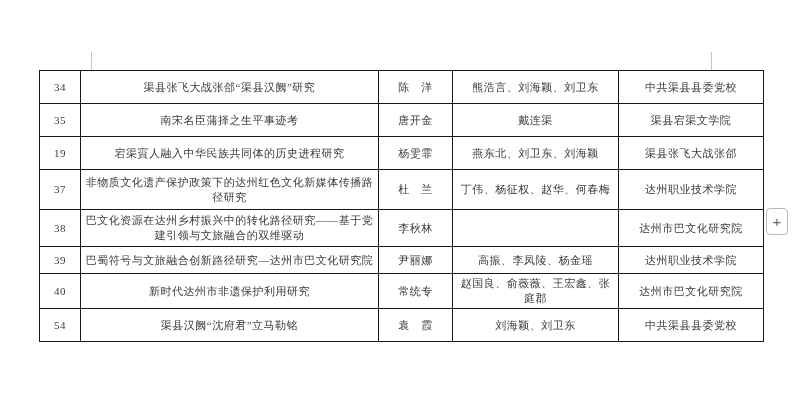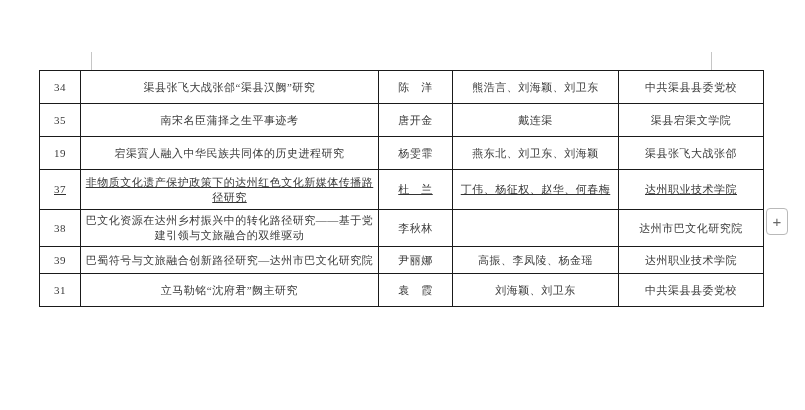--- a/index.html
+++ b/index.html
@@ -11,21 +11,21 @@
   #tick-left{left:91px;}
   #tick-right{left:711px;}
 
   
   #doc-table{position:absolute;left:39px;top:70px;border-collapse:collapse;table-layout:fixed;
              width:724px;}
   #doc-table td{border:1px solid #1a1a1a;text-align:center;vertical-align:middle;
                 padding:2px 4px;font-size:11px;line-height:15px;letter-spacing:0.5px;
                 color:#3a3a3a;overflow:hidden;}
   #doc-table tr{height:33px;}
-  #doc-table tr:nth-child(4){height:40px;text-decoration:underline;}
+  #doc-table tr:nth-child(4){height:40px;}
   #doc-table tr:nth-child(5){height:37px;font-family:Liberation Serif, serif;}
   #doc-table tr:nth-child(6){height:27px;font-family:Liberation Serif, serif;}
   td.c-num{font-size:13px;letter-spacing:0;color:#222;}
   td.c-title{}
   td.c-leader{}
   td.c-members{}
   td.c-unit{}
 
   
   .ui-btn{position:absolute;display:flex;align-items:center;justify-content:center;
@@ -89,22 +89,29 @@
         <td class="c-unit">达州市巴文化研究院</td>
       </tr>
       <tr>
         <td class="c-num">39</td>
         <td class="c-title">巴蜀符号与文旅融合创新路径研究—达州市巴文化研究院</td>
         <td class="c-leader">尹丽娜</td>
         <td class="c-members">高振、李凤陵、杨金瑶</td>
         <td class="c-unit">达州职业技术学院</td>
       </tr>
       <tr>
-        <td class="c-num">31</td>
-        <td class="c-title">立马勒铭“沈府君”阙主研究</td>
+        <td class="c-num">40</td>
+        <td class="c-title">新时代达州市非遗保护利用研究</td>
+        <td class="c-leader">常统专</td>
+        <td class="c-members">赵国良、俞薇薇、王宏鑫、张庭郡</td>
+        <td class="c-unit">达州市巴文化研究院</td>
+      </tr>
+      <tr>
+        <td class="c-num">54</td>
+        <td class="c-title">渠县汉阙“沈府君”立马勒铭</td>
         <td class="c-leader">袁　霞</td>
         <td class="c-members">刘海颖、刘卫东</td>
         <td class="c-unit">中共渠县县委党校</td>
       </tr>
     </tbody>
   </table>
 
   <div class="ui-btn" id="add-col-btn">+</div>
 
   <div class="ui-btn" id="add-row-btn">+</div>

